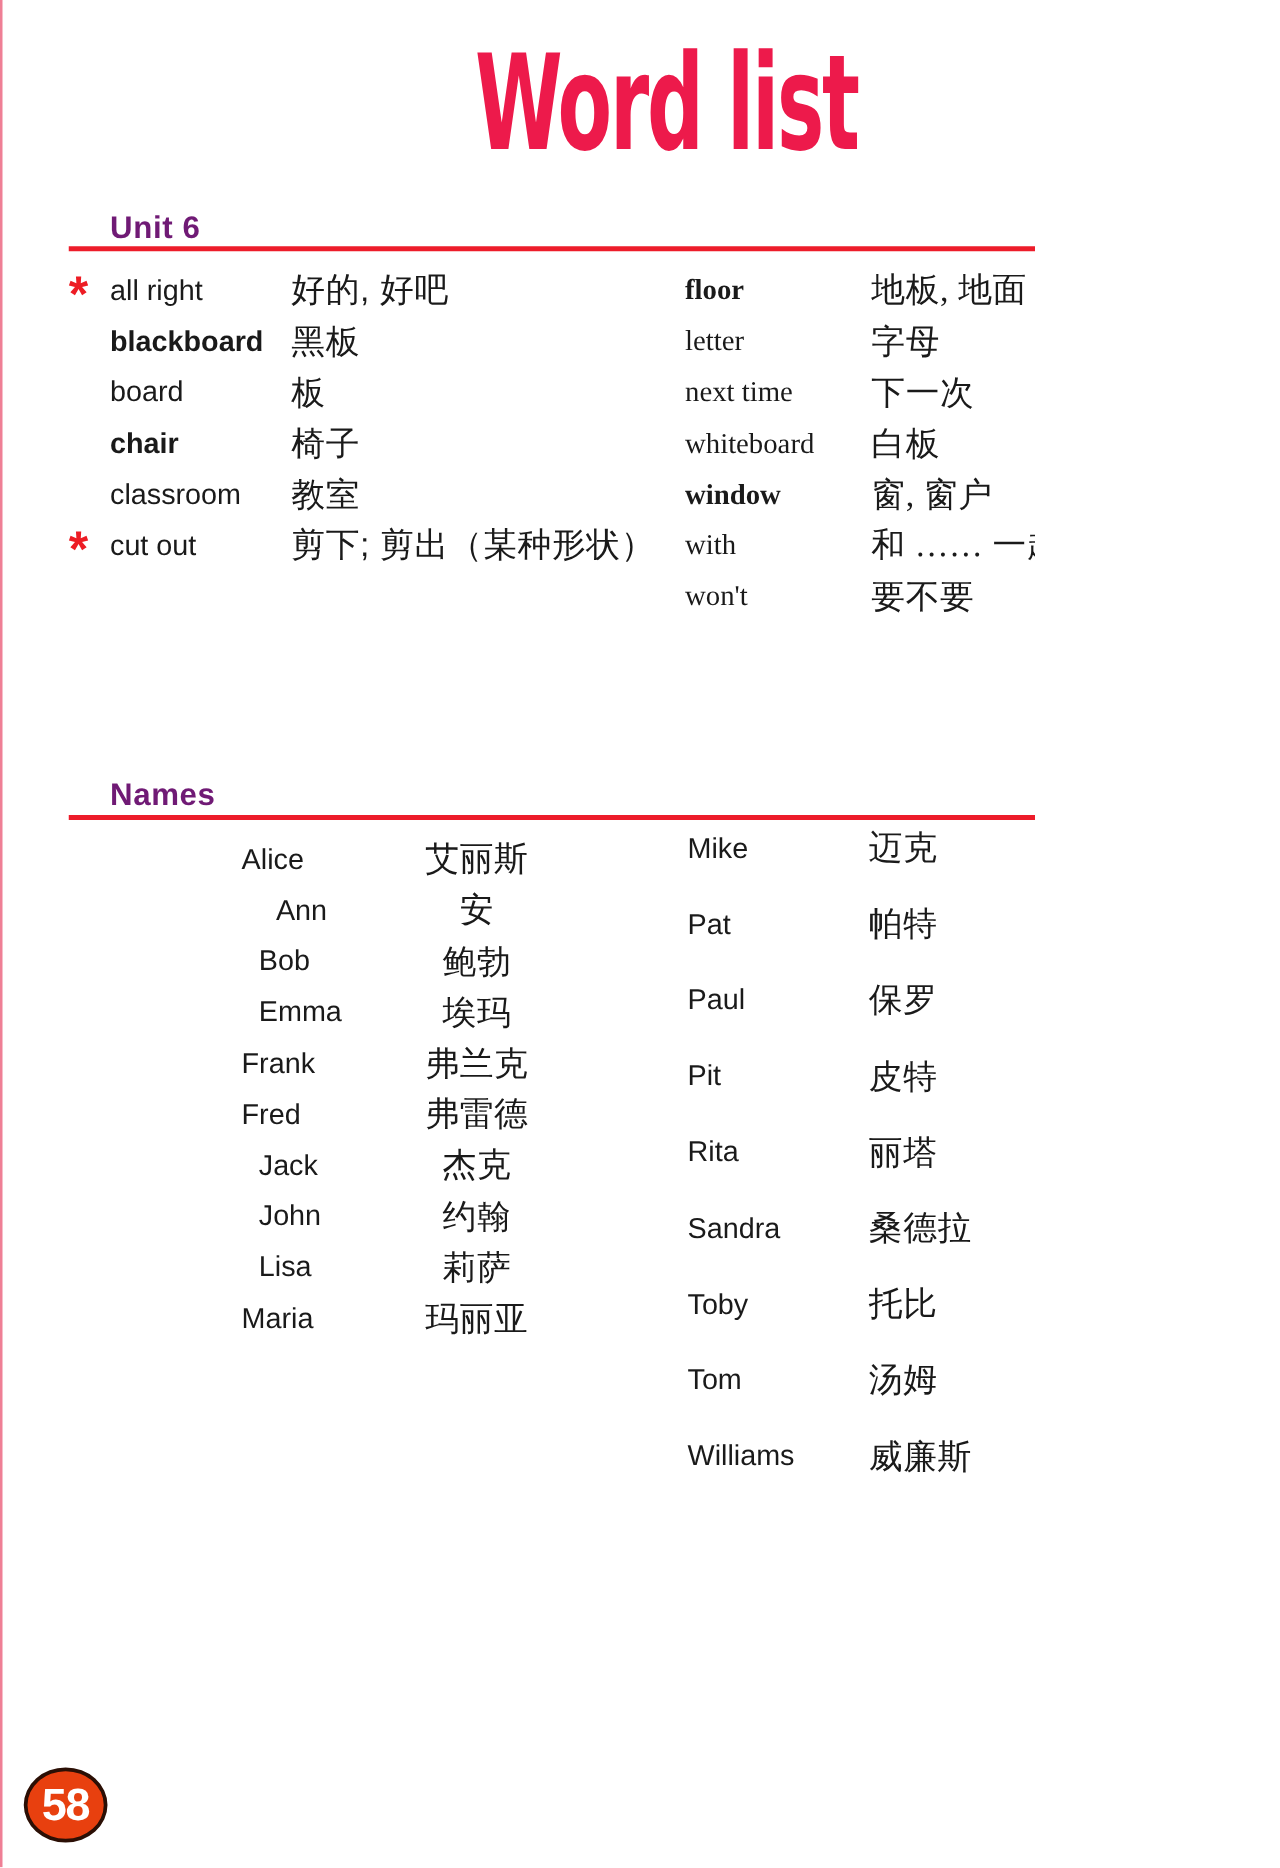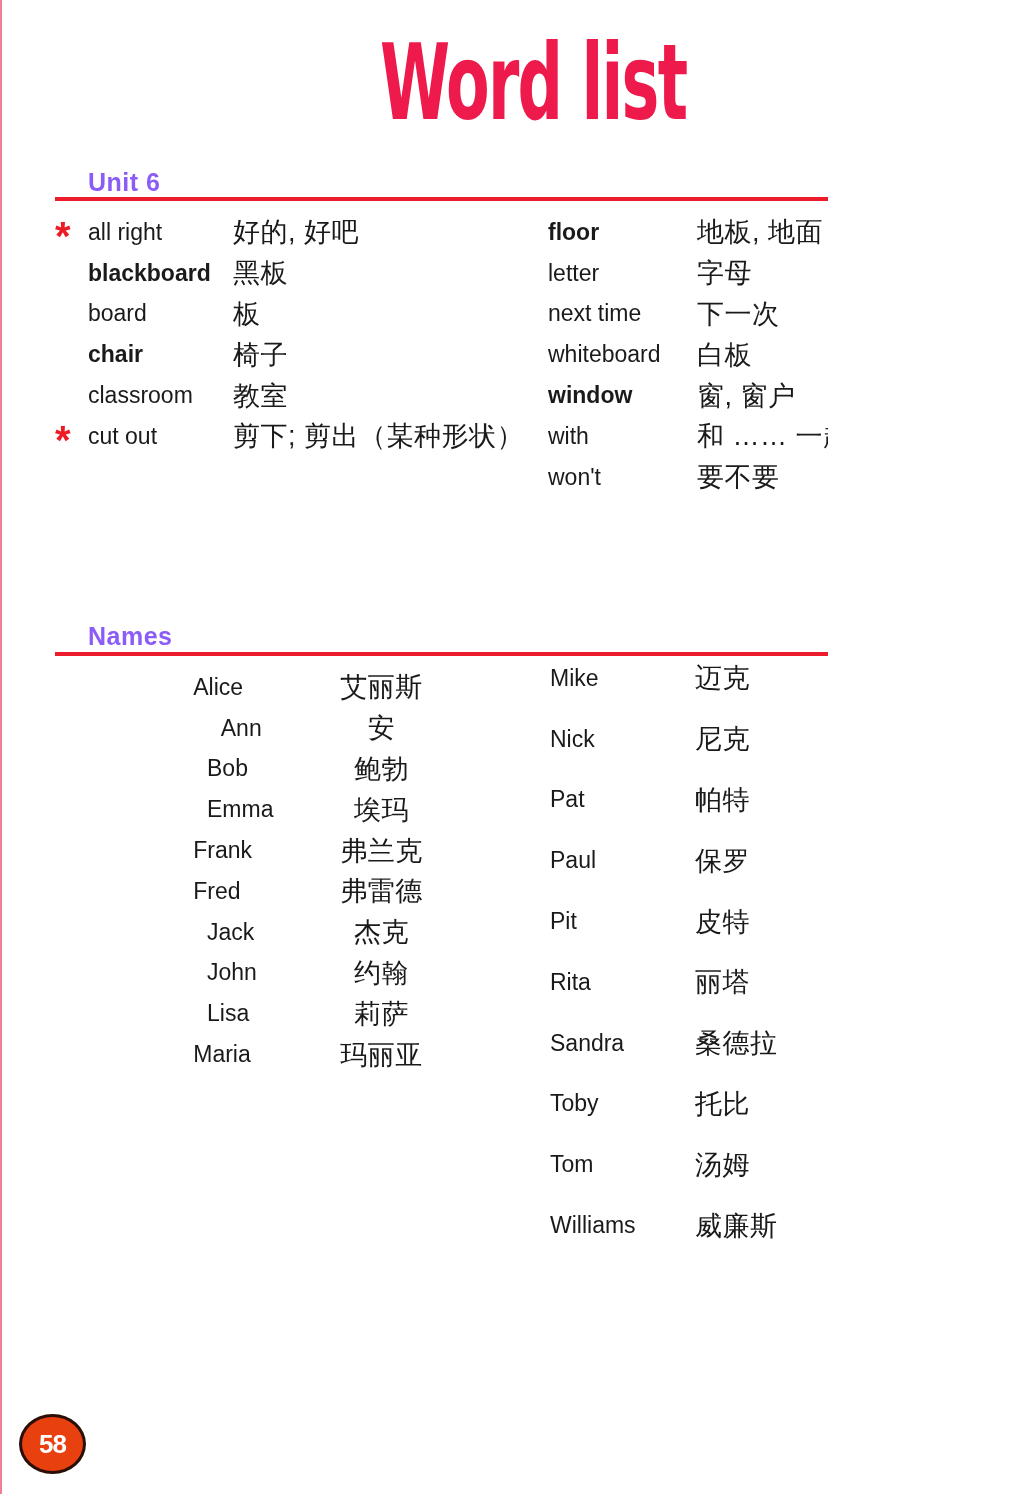--- a/index.html
+++ b/index.html
@@ -9,21 +9,21 @@
     overflow:hidden;
   }
   .edge-line{position:absolute;left:0;top:0;width:2px;height:100%;background:#ef7f95;}
   .page-title{
     position:absolute;left:380px;top:30px;line-height:1;
     font-family:"DejaVu Sans",sans-serif;font-weight:bold;font-size:106px;
     color:var(--title-red,#ed1a4b);letter-spacing:-3px;
     transform:scaleX(.60);transform-origin:left top;white-space:nowrap;
   }
   .sec-head{
-    position:absolute;left:88px;font-size:25px;font-weight:bold;color:#8b5cf6;
+    position:absolute;left:88px;font-size:25px;font-weight:bold;color:#701a75;
     letter-spacing:.5px;
   }
   .rule{position:absolute;left:55px;width:883px;height:4px;background:var(--rule-red,#ed1c2a);}
   .col{position:absolute;display:flex;flex-direction:column;}
   .row{display:flex;align-items:center;height:40.8px;}
   .cell{display:block;}
   .star-cell{width:33px;flex:0 0 33px;position:relative;}
   .ast{
     position:absolute;left:0;top:-16px;
     color:var(--star-red,#ed1c24);font-weight:bold;font-size:40px;line-height:1;
@@ -31,26 +31,26 @@
   .en{width:145px;flex:0 0 145px;font-size:23px;}
   .en-wide{width:149px;flex:0 0 149px;font-size:23px;}
   .b{font-weight:bold;}
   .zh{font-size:27px;letter-spacing:.5px;white-space:nowrap;}
   .badge{
     position:absolute;left:19px;top:1414px;width:67px;height:60px;
     border-radius:50%;background:var(--badge-fill,#e8400f);
     border:3px solid var(--badge-border,#2b0f05);box-sizing:border-box;
     display:flex;align-items:center;justify-content:center;
   }
-  .badge span{color:#ffffff;font-weight:bold;font-size:26px;letter-spacing:-1px;}
+  .badge span{color:#ffffff;font-weight:bold;font-size:36px;letter-spacing:-1px;}
   
   #u6-head{top:168px;}   #u6-rule{top:197px;}
   #nm-head{top:622px;}   #nm-rule{top:652px;}
   #u6-left{left:55px;top:212px;width:470px;}
-  #u6-right{left:548px;top:212px;width:430px;}
+  #u6-right{left:548px;top:212px;width:430px;font-family:Liberation Serif, serif;}
   #nm-left{left:88px;top:667px;width:440px;align-items:center;}
   #nm-right{left:550px;top:658px;width:430px;gap:20px;}
   #nm-left .en{width:147px;flex:0 0 147px;}
   #nm-right .en{width:145px;flex:0 0 145px;}
 </style>
 </head>
 <body>
 
 <div class="page">
   <div class="edge-line"></div>
@@ -173,24 +173,20 @@
       <span class="cell zh">玛丽亚</span>
     </div>
   </div>
 
   <div class="col" id="nm-right">
     <div class="row">
       <span class="cell en">Mike</span>
       <span class="cell zh">迈克</span>
     </div>
     <div class="row">
-      <span class="cell en">Nick</span>
-      <span class="cell zh">尼克</span>
-    </div>
-    <div class="row">
       <span class="cell en">Pat</span>
       <span class="cell zh">帕特</span>
     </div>
     <div class="row">
       <span class="cell en">Paul</span>
       <span class="cell zh">保罗</span>
     </div>
     <div class="row">
       <span class="cell en">Pit</span>
       <span class="cell zh">皮特</span>

